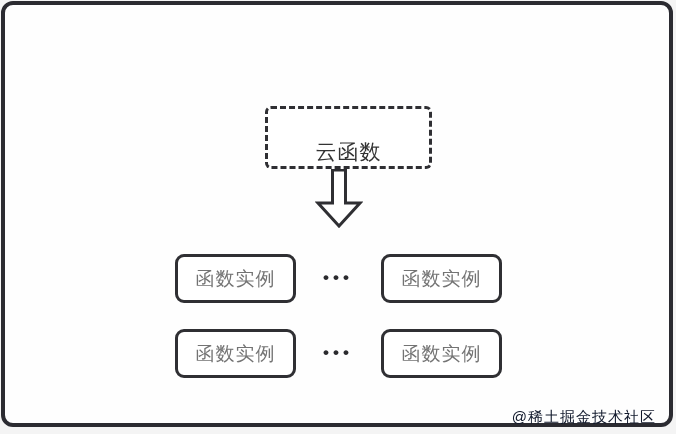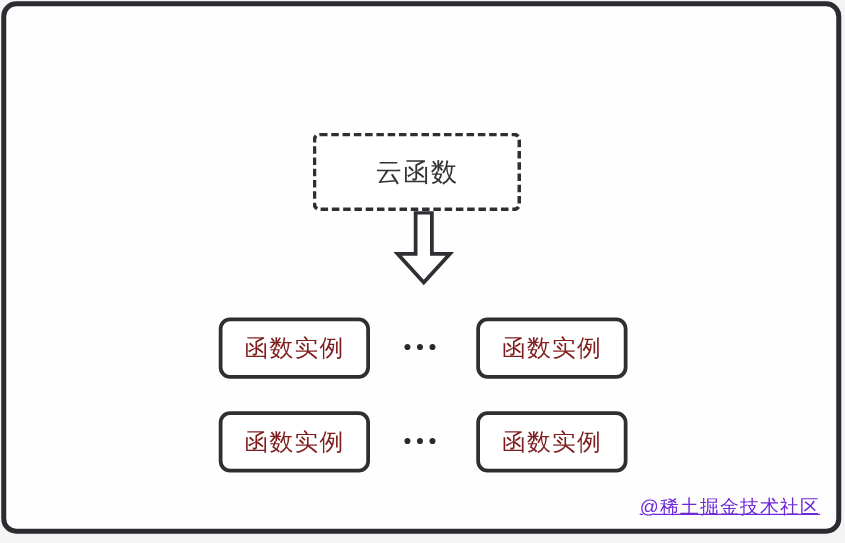--- a/index.html
+++ b/index.html
@@ -32,30 +32,30 @@
     top: 26px;
     width: 676px;
     text-align: center;
     font-size: 30px;
     font-weight: bold;
     color: #2f3236;
     letter-spacing: 1px;
   }
   .dashed-box {
     position: absolute;
-    left: 250px;
+    left: 265px;
     top: 106px;
     width: 167px;
     height: 63px;
     box-sizing: border-box;
     border: 3px dashed #2f2f33;
     border-radius: 6px;
     background: #ffffff;
     display: flex;
-    align-items: center;
+    align-items: flex-end;
     justify-content: center;
     font-size: 21px;
     color: #333333;
     letter-spacing: 1px;
   }
   .arrow-wrap {
     position: absolute;
     left: 315px;
     top: 169px;
     width: 48px;
@@ -66,21 +66,21 @@
     width: 121px;
     height: 49px;
     box-sizing: border-box;
     border: 3px solid #2f2f33;
     border-radius: 9px;
     background: #ffffff;
     display: flex;
     align-items: center;
     justify-content: center;
     font-size: 19px;
-    color: #7f1d1d;
+    color: #737373;
     letter-spacing: 1px;
   }
   .box-r1-left  { left: 175px; top: 254px; }
   .box-r1-right { left: 381px; top: 254px; }
   .box-r2-left  { left: 175px; top: 329px; }
   .box-r2-right { left: 381px; top: 329px; }
   .dots {
     position: absolute;
     width: 60px;
     text-align: center;
@@ -88,25 +88,24 @@
     font-size: 17px;
     font-weight: bold;
     color: #2a2a2e;
     letter-spacing: 4px;
   }
   .dots-r1 { top: 268px; }
   .dots-r2 { top: 343px; }
   .watermark {
     position: absolute;
     right: 20px;
-    top: 396px;
+    top: 408px;
     font-size: 15px;
-    color: #6d28d9;
+    color: #0f172a;
     letter-spacing: 1px;
-    text-decoration: underline;
   }
 </style>
 </head>
 <body>
 
 <div class="canvas">
 
   <div class="frame"></div>
 
 

